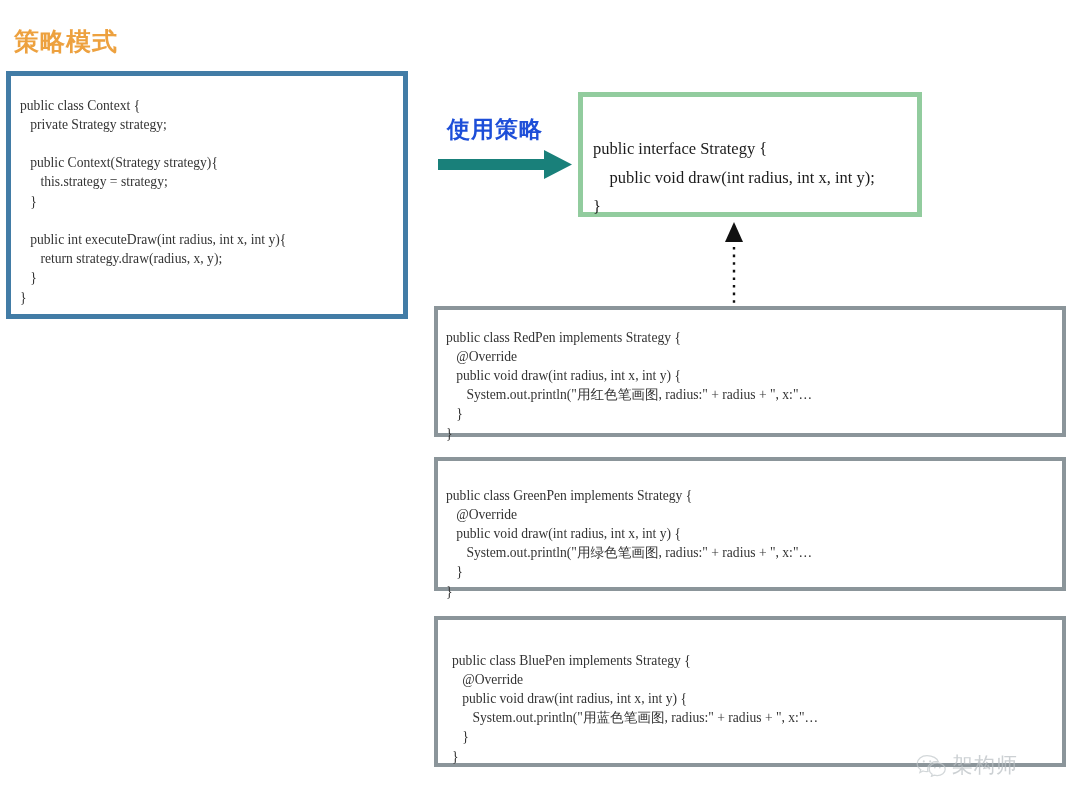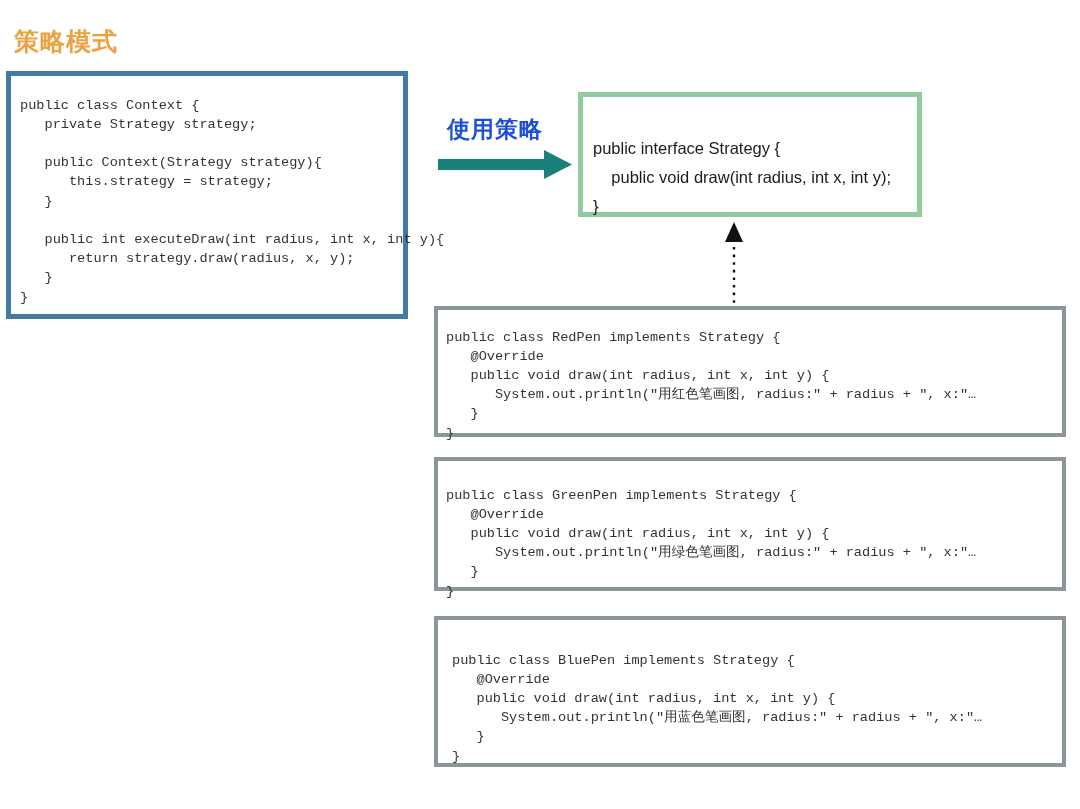--- a/index.html
+++ b/index.html
@@ -38,21 +38,21 @@
   }
 
   
   .code-box {
     position: absolute;
     background: #ffffff;
     box-sizing: border-box;
   }
   .code-text {
     position: absolute;
-    font-family: Liberation Mono, monospace;
+    font-family: Liberation Serif, serif;
     font-size: 13.6px;
     line-height: 19.2px;
     color: #333333;
     white-space: pre;
     letter-spacing: 0px;
   }
 
   
   #context-box {
     left: 6px;
@@ -91,21 +91,21 @@
   #strategy-box {
     left: 578px;
     top: 92px;
     width: 344px;
     height: 125px;
     border: 5px solid #92CC9E;
   }
   #strategy-code {
     left: 593px;
     top: 117px;
-    font-family: Liberation Sans, sans-serif;
+    font-family: Liberation Serif, serif;
     font-size: 16.5px;
     line-height: 29px;
     color: #1b1b1b;
     white-space: pre;
   }
 
   
   #realize-arrow {
     position: absolute;
     left: 718px;
@@ -205,14 +205,25 @@
 }</pre>
 
   <div class="code-box impl-box" id="bluepen-box"></div>
   <pre class="code-text" id="bluepen-code">public class BluePen implements Strategy {
    @Override
    public void draw(int radius, int x, int y) {
       System.out.println("用蓝色笔画图, radius:" + radius + ", x:"…
    }
 }</pre>
 
+  <div id="watermark">
+    <svg width="30" height="24" viewBox="0 0 30 24">
+      <path d="M11 2.6C5.5 2.6 1.2 6.2 1.2 10.6c0 2.5 1.4 4.7 3.6 6.2l-0.9 2.8 3.2-1.6c1.2 0.35 2.5 0.55 3.9 0.55 0.35 0 0.7-0.02 1-0.05-0.25-0.75-0.4-1.55-0.4-2.35 0-4.35 4.3-7.8 9.55-7.8 0.35 0 0.7 0.02 1.05 0.05C21.3 5.5 16.7 2.6 11 2.6Z" fill="none" stroke="#c2c8cb" stroke-width="1.25"></path>
+      <circle cx="7.8" cy="8.4" r="1.05" fill="#c2c8cb"></circle>
+      <circle cx="14.2" cy="8.4" r="1.05" fill="#c2c8cb"></circle>
+      <path d="M21.2 9.8c-4.4 0-8 2.9-8 6.4 0 2 1.15 3.8 2.95 5l-0.7 2.2 2.6-1.25c0.95 0.27 1.95 0.42 3.15 0.42 4.4 0 8-2.9 8-6.37s-3.6-6.4-8-6.4Z" fill="none" stroke="#c2c8cb" stroke-width="1.25"></path>
+      <circle cx="18.8" cy="14.6" r="0.85" fill="#c2c8cb"></circle>
+      <circle cx="23.8" cy="14.6" r="0.85" fill="#c2c8cb"></circle>
+    </svg>
+    <span class="wm-text">架构师</span>
+  </div>
 
 </div>
 
 </body></html>

